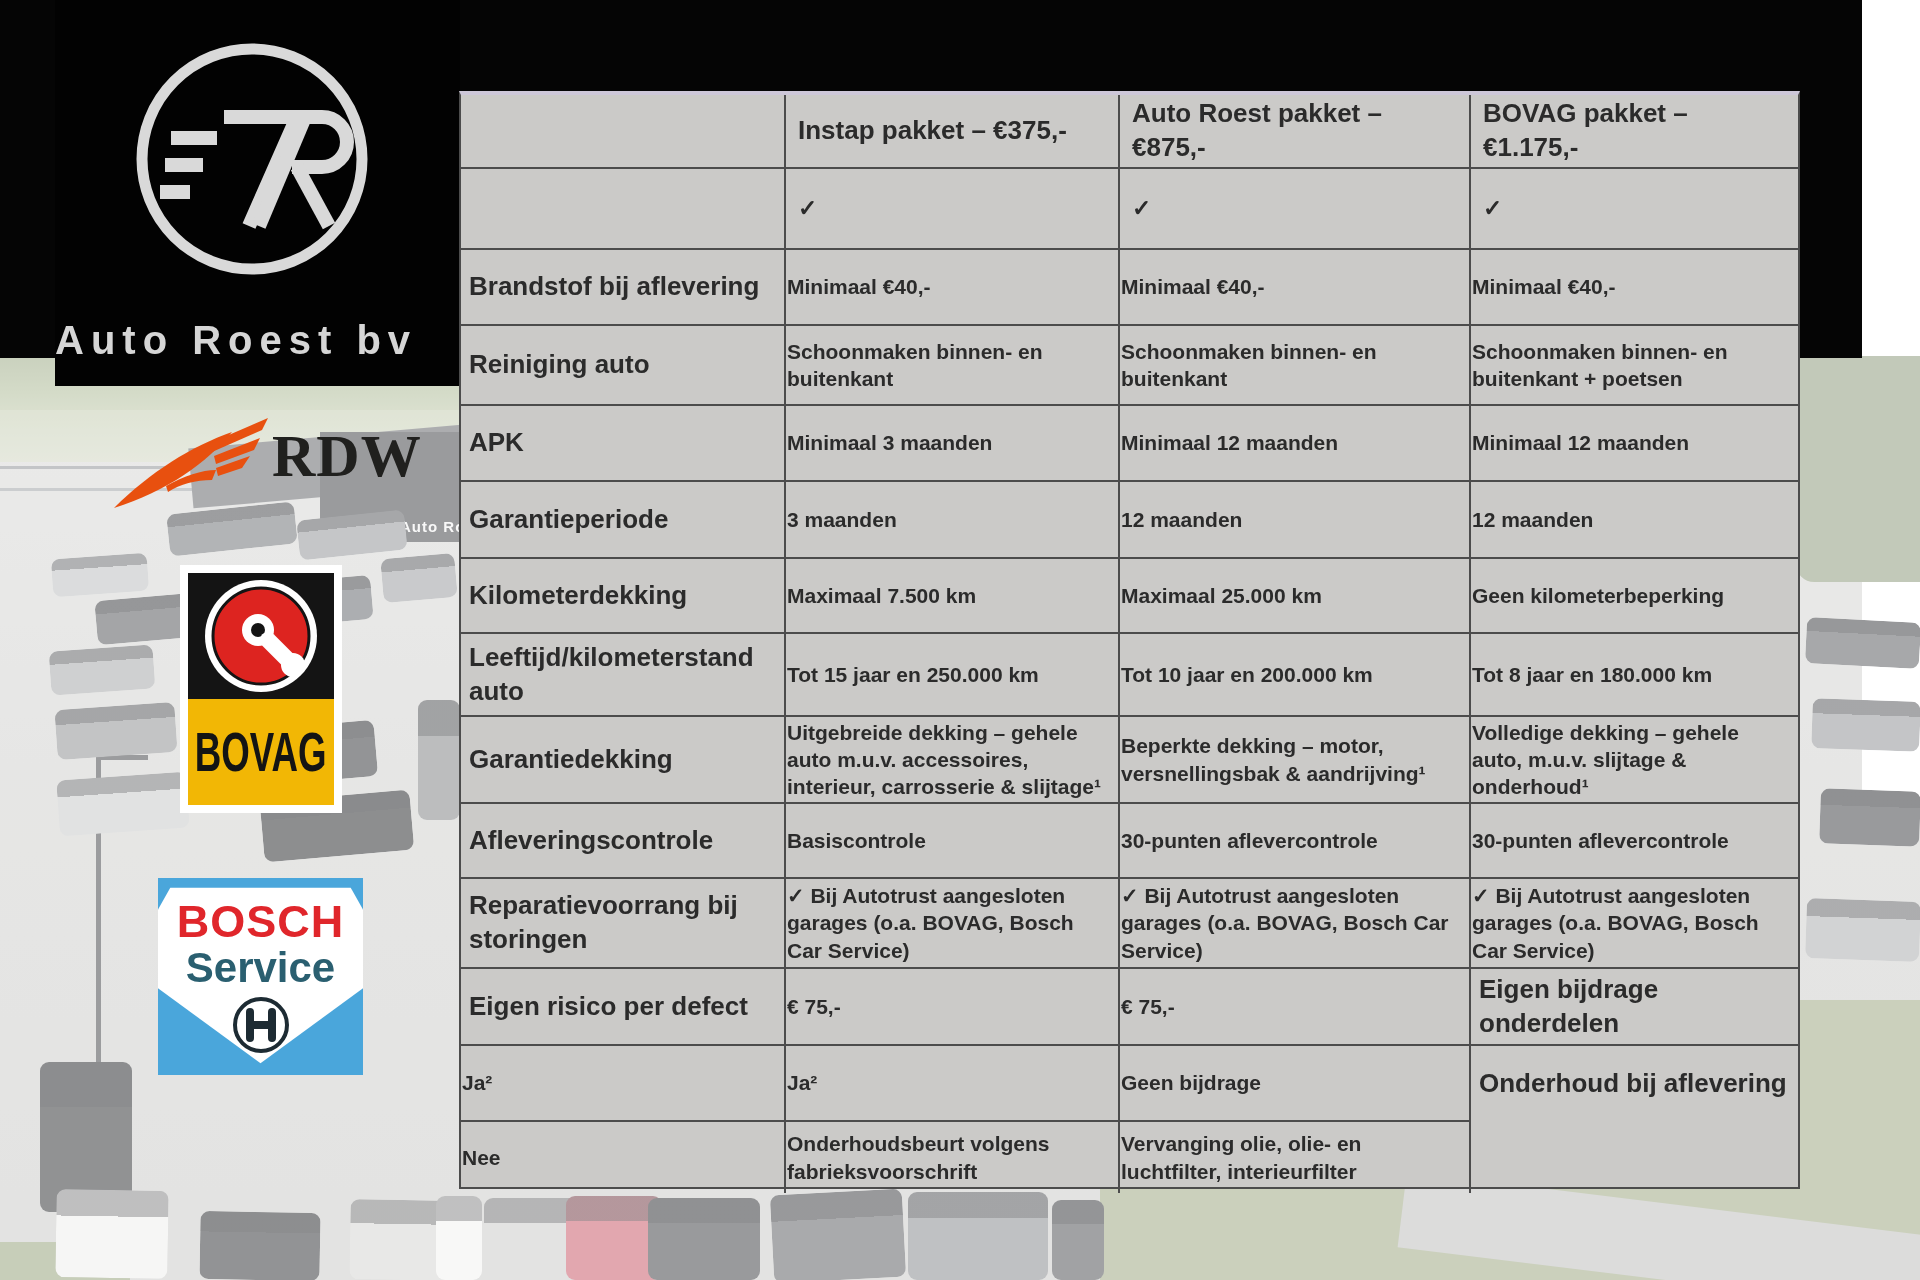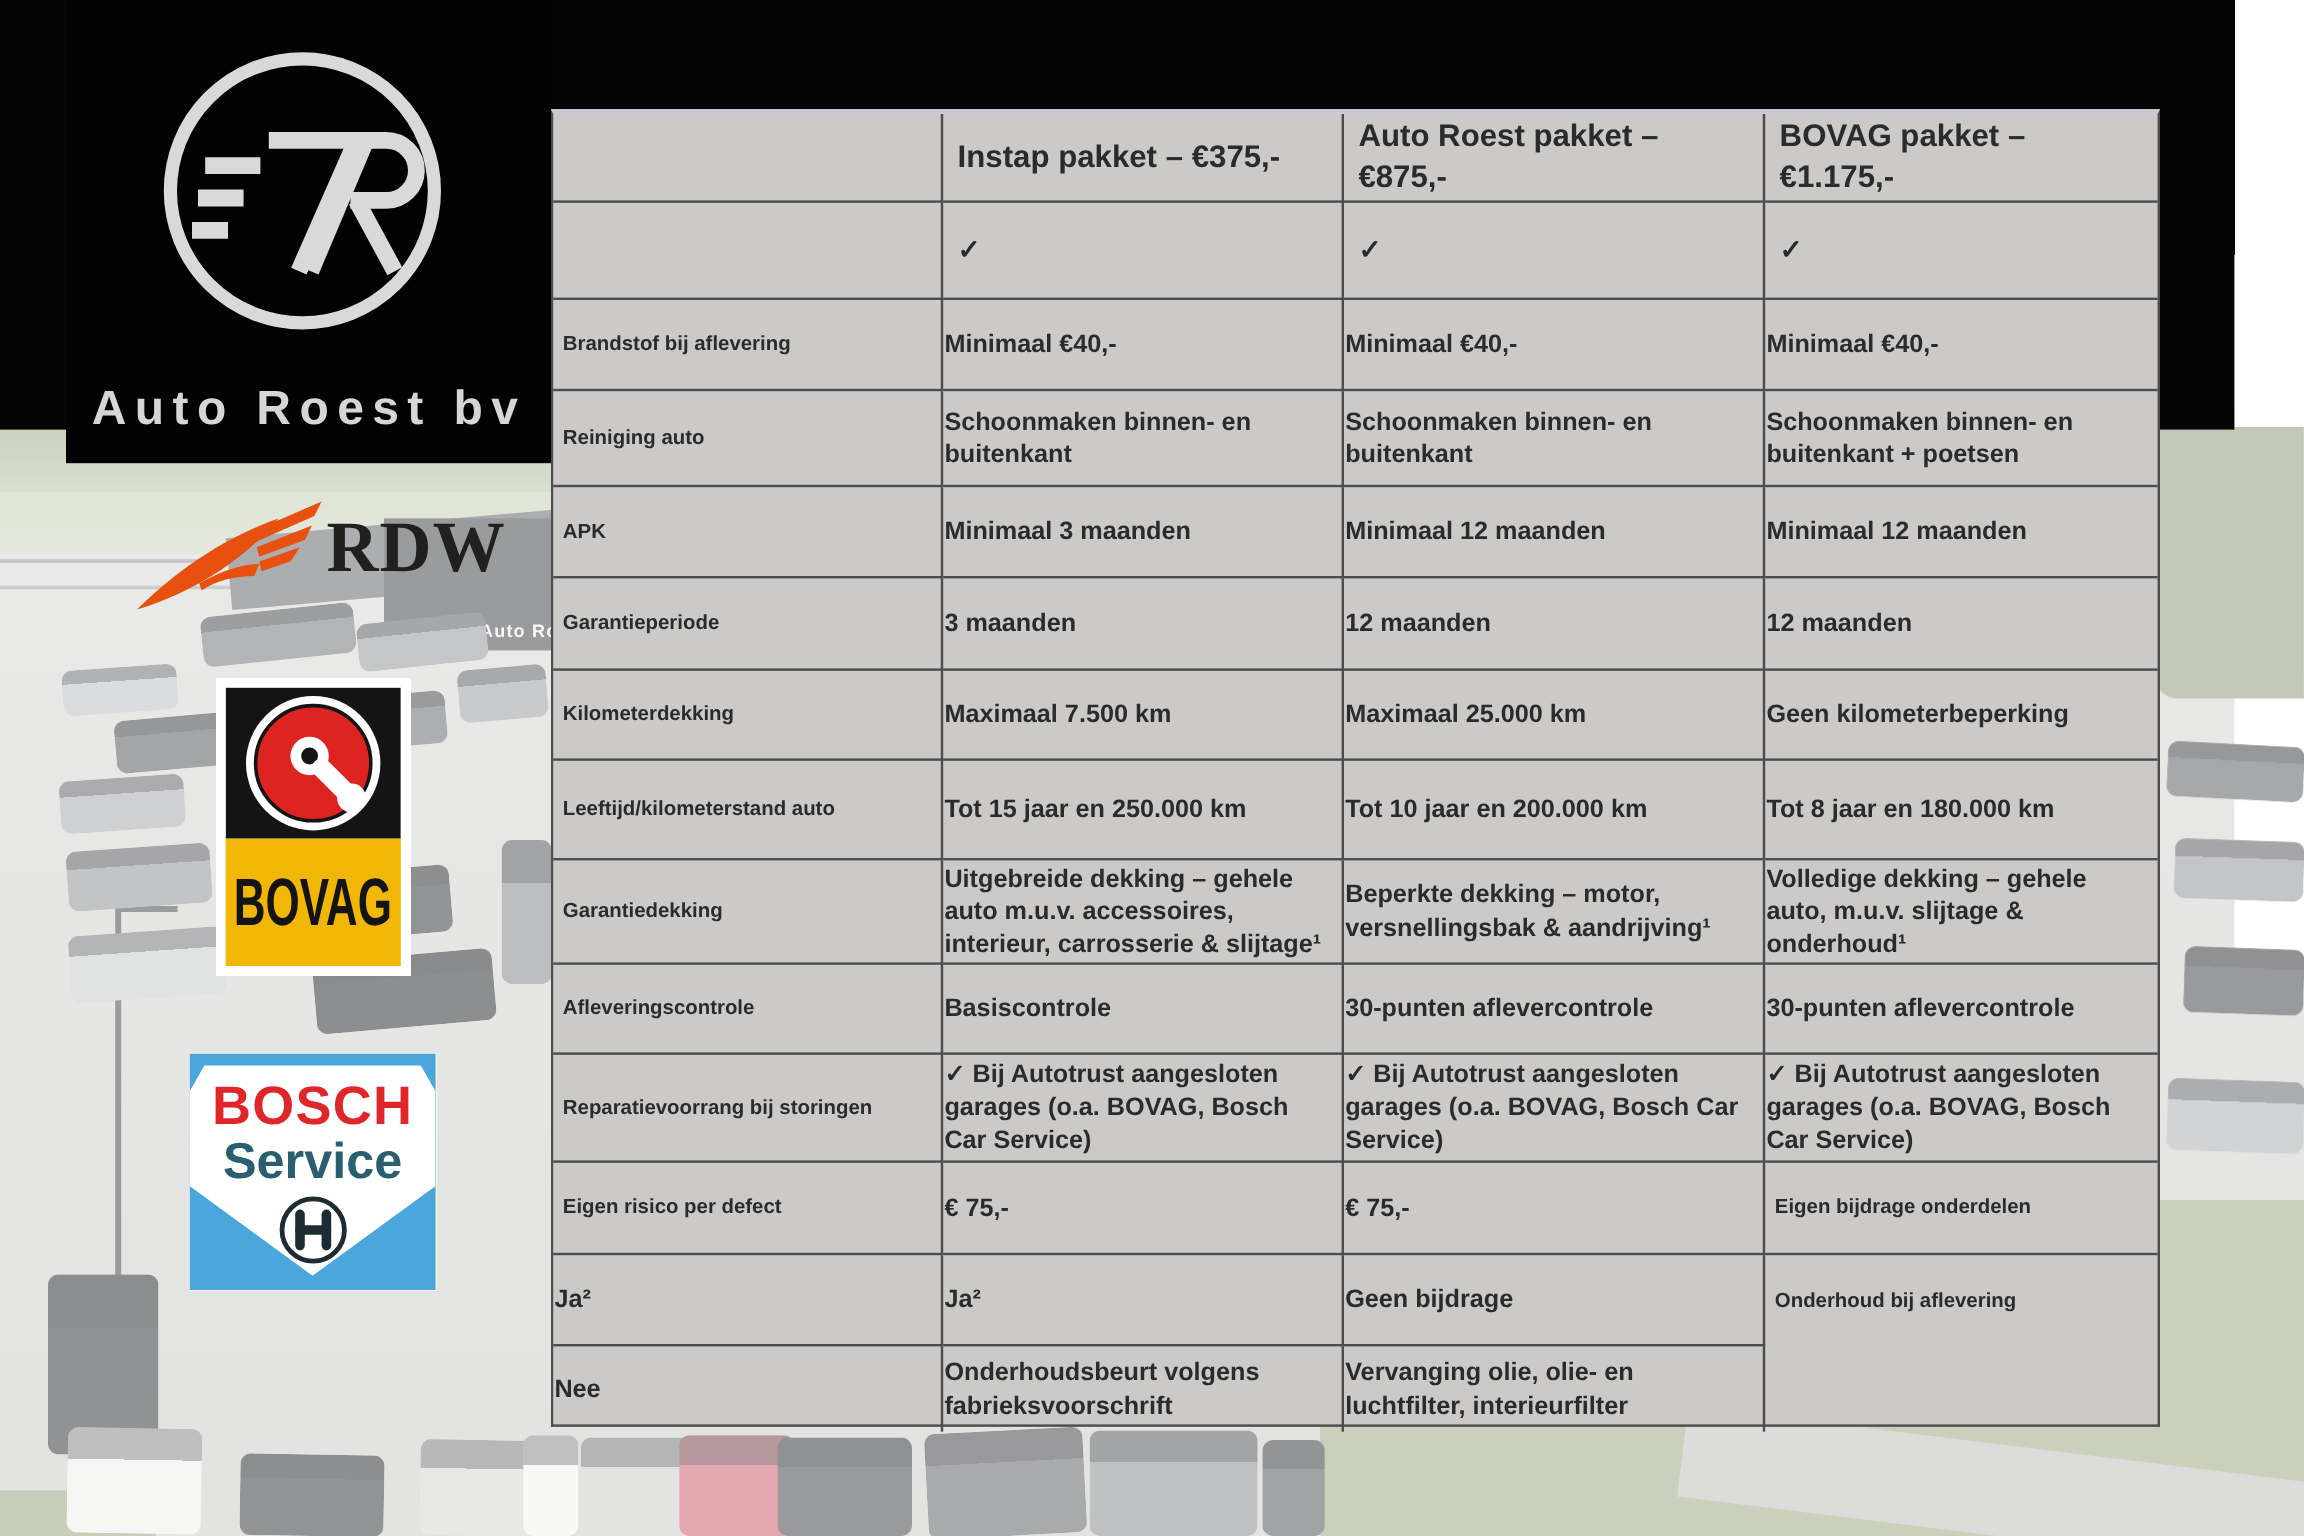--- a/index.html
+++ b/index.html
@@ -43,21 +43,21 @@
   .grass-bottom{position:absolute;left:1100px;top:848px;width:720px;height:92px;background:#9aa57f;}
   .path-bottom{position:absolute;left:1400px;top:868px;width:600px;height:76px;background:#bcbcba;
                transform:rotate(7deg);}
   .grass-corner{position:absolute;left:0;top:902px;width:130px;height:38px;background:#93a079;}
   .car{position:absolute;border-radius:9px;}
   .car.ws{background-image:linear-gradient(180deg,rgba(25,26,30,.5) 0%,rgba(25,26,30,.5) 30%,rgba(0,0,0,0) 30%);}
 
   
   .band{position:absolute;left:0;top:0;width:1862px;height:358px;background:var(--band);z-index:2;}
   .brandbox{position:absolute;left:55px;top:0;width:405px;height:386px;background:#020202;z-index:3;}
-  .brand-name{position:absolute;left:0;top:318px;width:405px;text-align:center;color:var(--logo-gray);
+  .brand-name{position:absolute;left:0;top:318px;width:405px;text-align:left;color:var(--logo-gray);
               font-size:40px;font-weight:700;letter-spacing:7px;white-space:nowrap;}
   .monogram{position:absolute;left:72px;top:34px;}
 
   
   .rdw{position:absolute;left:108px;top:408px;width:300px;height:120px;z-index:4;}
   .rdw-text{position:absolute;left:164px;top:14px;font-family:"Liberation Serif",serif;
             font-size:60px;font-weight:600;color:#20201e;letter-spacing:1px;}
 
   
   .bovag{position:absolute;left:180px;top:565px;width:162px;height:248px;background:#ffffff;
@@ -82,21 +82,21 @@
            background:var(--tbl-bg);border-top:4px solid #cdc7d8;border-left:2px solid var(--grid);
            border-right:2px solid var(--grid);border-bottom:2px solid var(--grid);
            box-sizing:border-box;}
   .tbl{display:grid;width:100%;height:100%;grid-template-columns:325px 334px 351px 327px;}
   .tbl>div{border-right:2px solid var(--grid);border-bottom:2px solid var(--grid);
            display:flex;align-items:center;box-sizing:border-box;
            color:var(--tbl-text);font-weight:700;line-height:1.3;}
   .tbl>div:nth-child(4n){border-right:none;}
   .tbl>div.lastrow{border-bottom:none;}
   .tbl .hd{font-size:26px;padding:6px 10px 6px 12px;}
-  .tbl .lbl{font-size:17px;padding:6px 4px 6px 8px;}
+  .tbl .lbl{font-size:26px;padding:6px 4px 6px 8px;}
   .tbl .cell{font-size:21px;padding:6px 12px 6px 1px;}
   .tbl .chk{font-size:23px;padding:6px 12px;}
 </style>
 </head>
 <body>
 
 <div class="scene">
 
   <div class="photo">
     <div class="pavement"></div>

